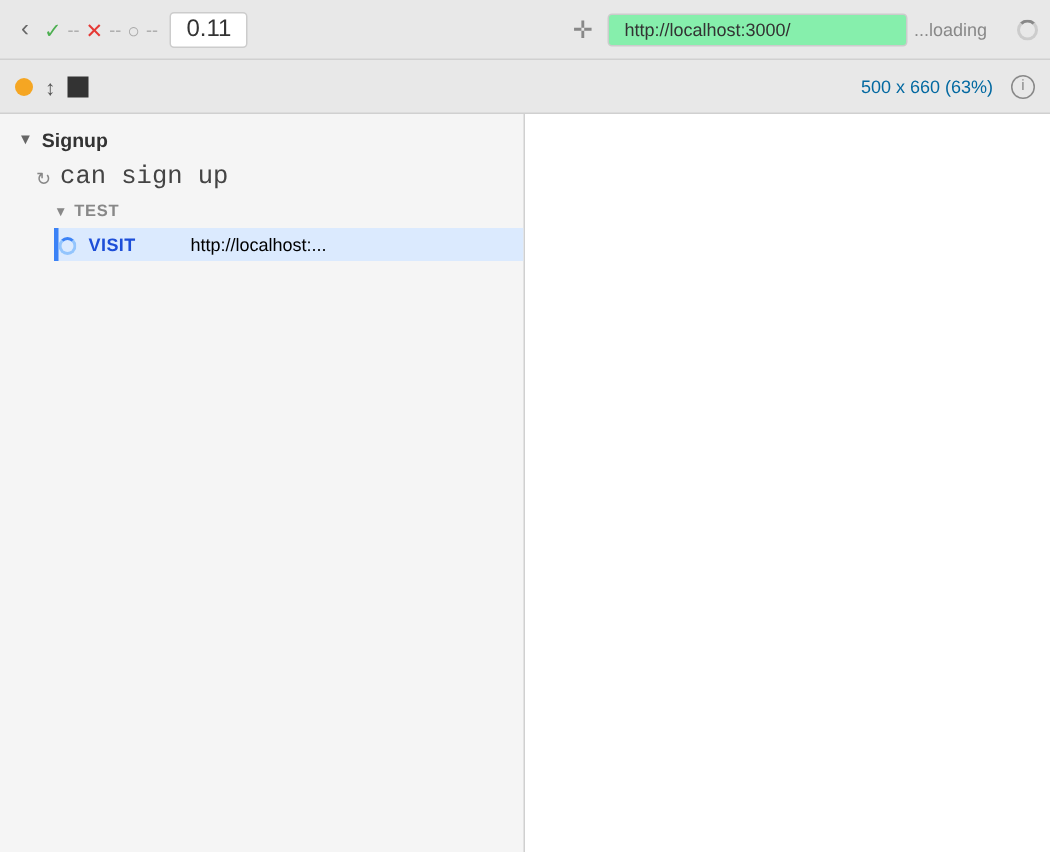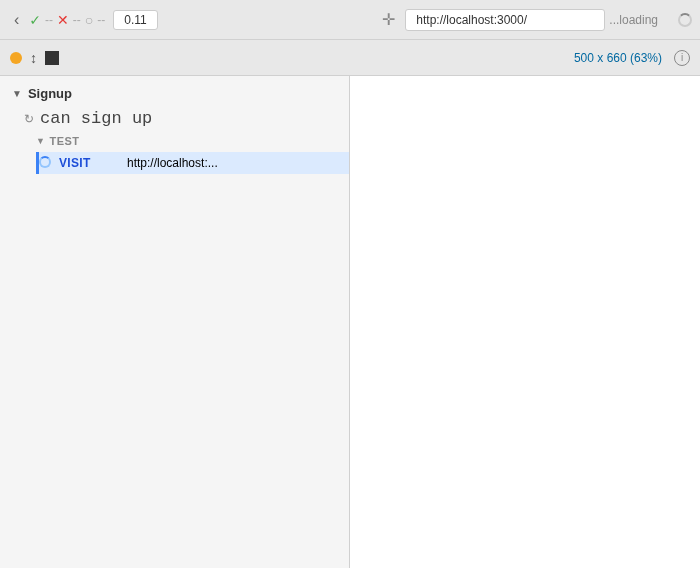--- a/index.html
+++ b/index.html
@@ -29,28 +29,28 @@
     .back-btn { font-size: 16px; color: #666; }
     .check-icon { color: #4caf50; font-size: 14px; }
     .dash-text { color: #aaa; font-size: 12px; }
     .x-icon { color: #e53935; font-size: 14px; }
     .circle-icon { color: #aaa; font-size: 14px; }
     .version-box {
       background: #fff;
       border: 1px solid #ccc;
       border-radius: 3px;
       padding: 2px 10px;
-      font-size: 12px;
+      font-size: 16px;
       color: #333;
       margin-left: 4px;
     }
     .spacer { flex: 1; }
     .crosshair-btn { font-size: 16px; color: #888; }
     .url-bar {
-      background: #ffffff;
+      background: #86efac;
       border: 1px solid #ccc;
       border-radius: 3px;
       padding: 3px 10px;
       font-size: 12px;
       color: #333;
       width: 200px;
     }
     .loading-area {
       display: flex;
       align-items: center;
@@ -155,21 +155,21 @@
       padding: 3px 0;
       font-size: 11px;
       color: #888;
       font-weight: 600;
       letter-spacing: 0.5px;
     }
     .sub-caret { font-size: 9px; color: #888; }
 
     .command-row {
       display: flex;
-      align-items: flex-start;
+      align-items: flex-end;
       padding: 4px 8px 4px 0;
       background: #dbeafe;
       border-left: 3px solid #3b82f6;
       margin-top: 2px;
       gap: 8px;
     }
     .cmd-spinner {
       width: 12px; height: 12px;
       border: 2px solid #93c5fd;
       border-top-color: #3b82f6;

